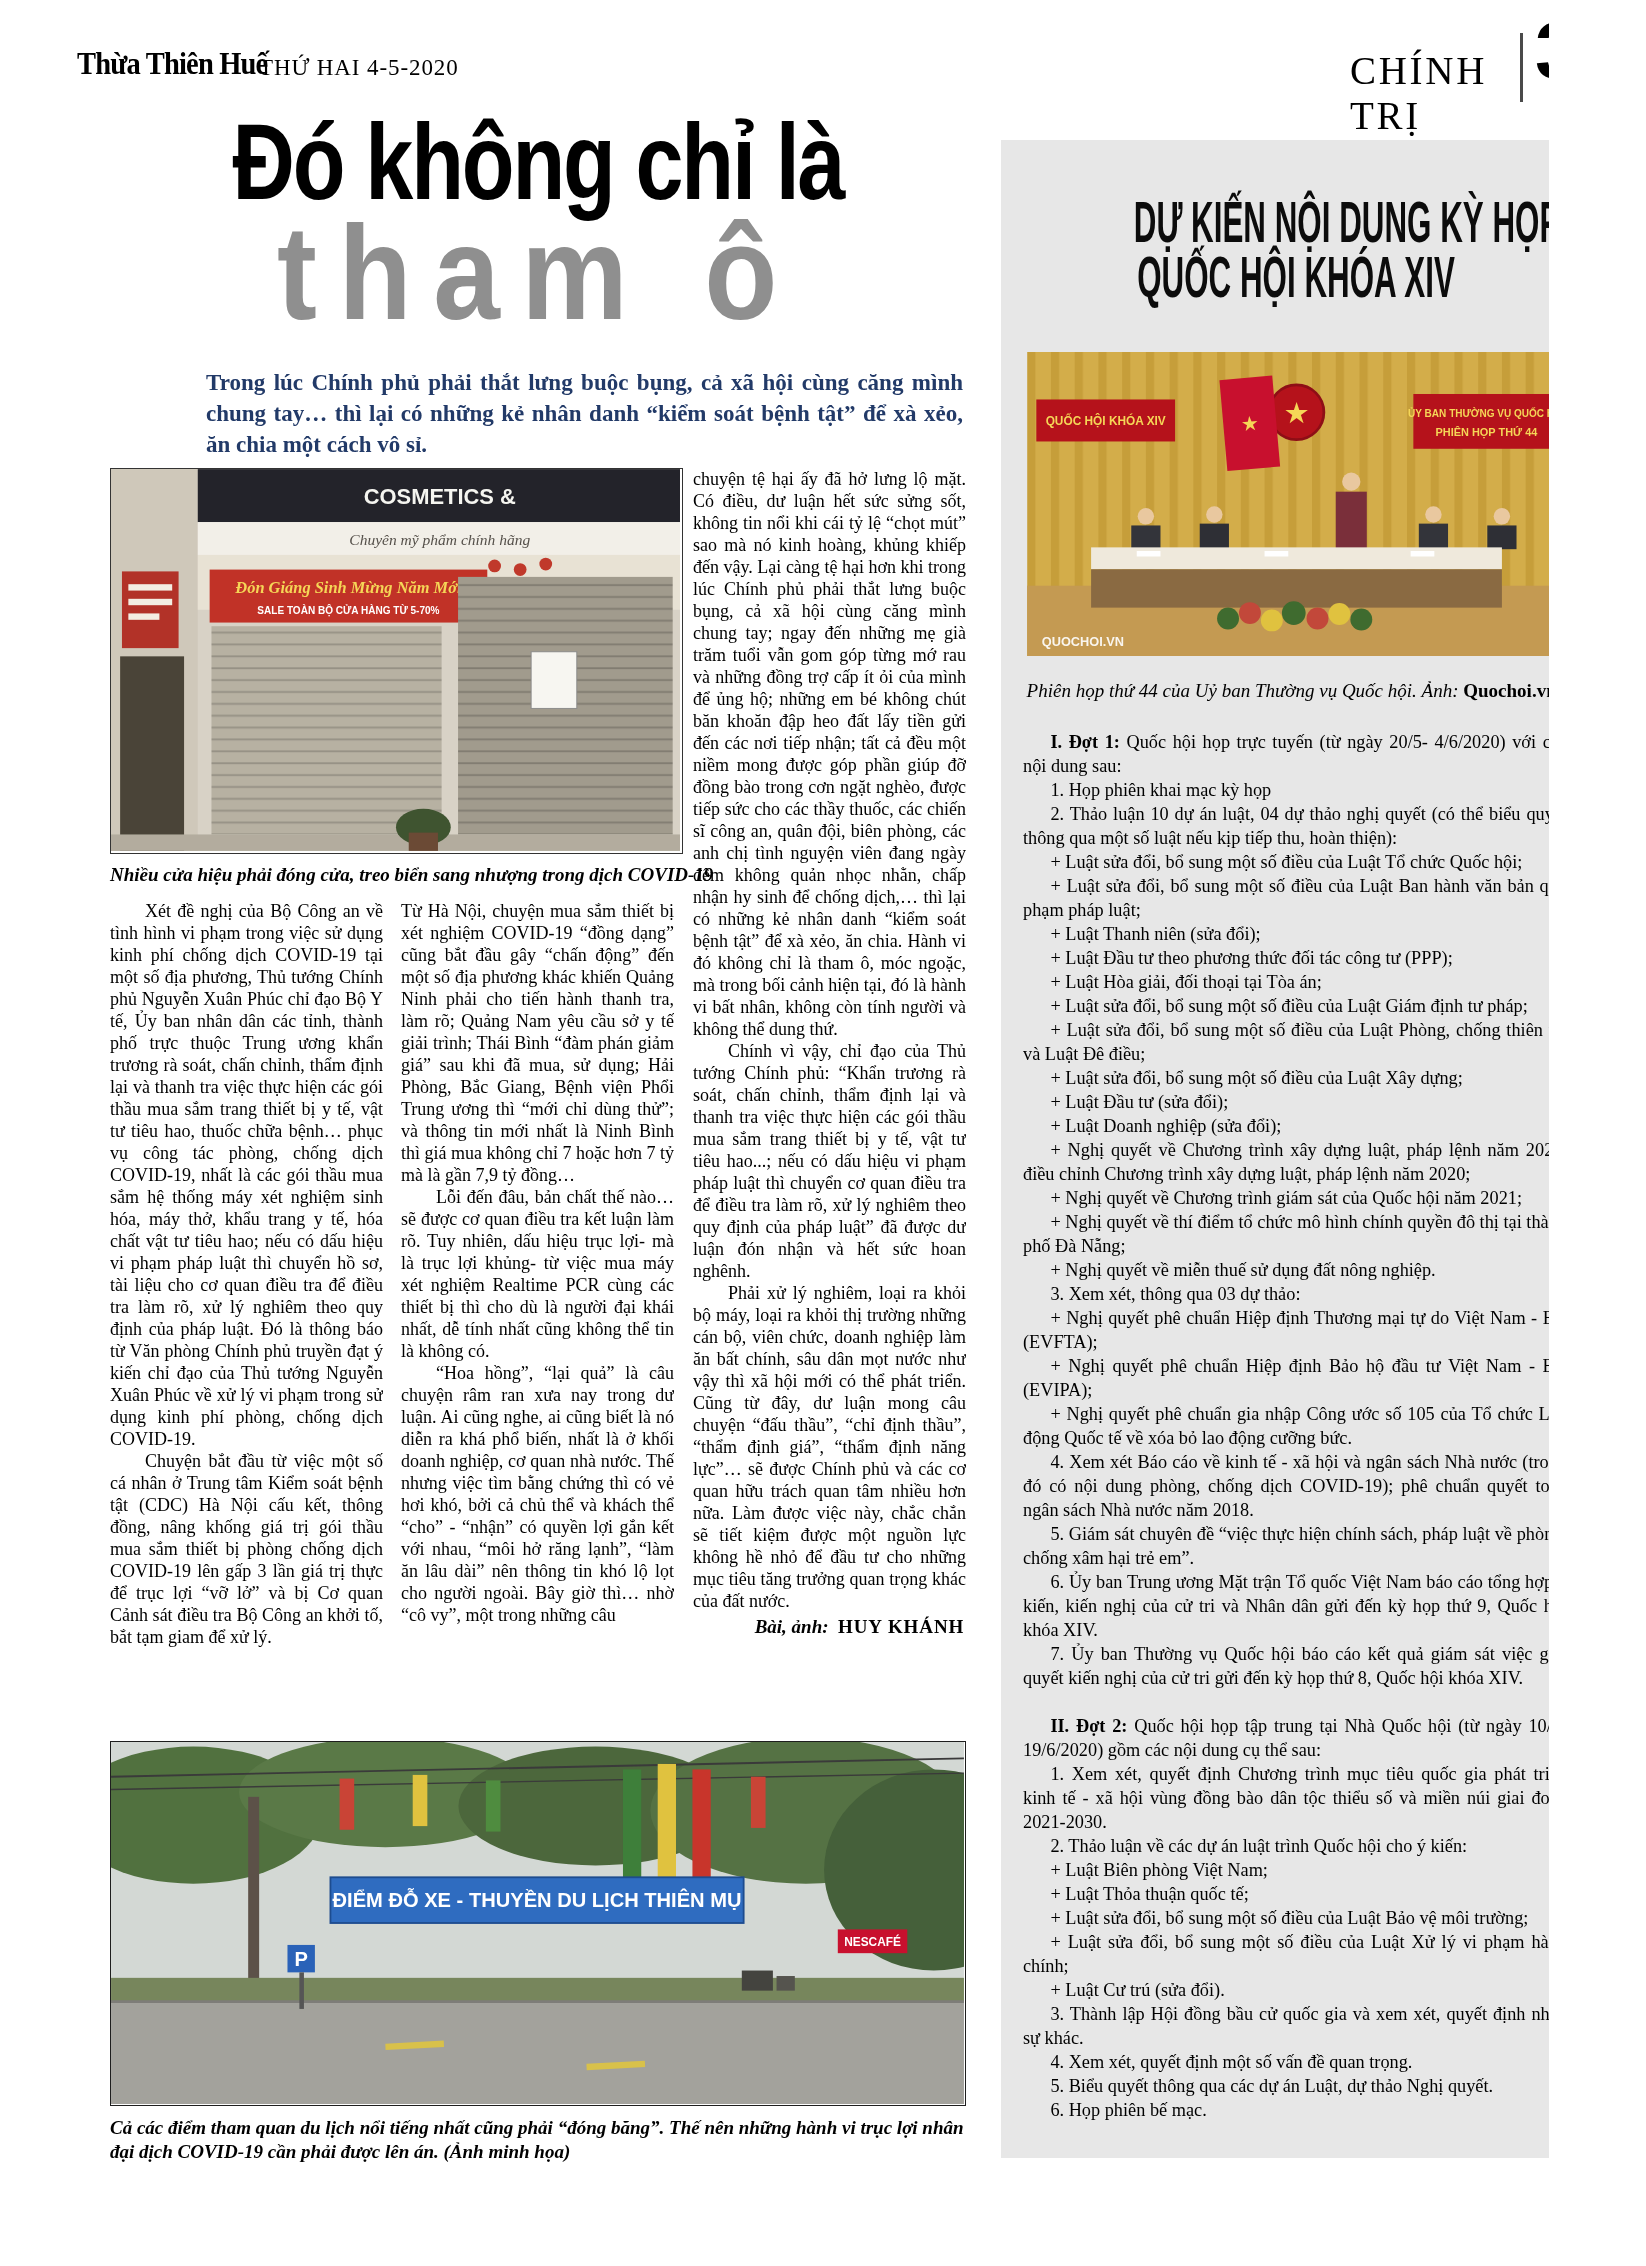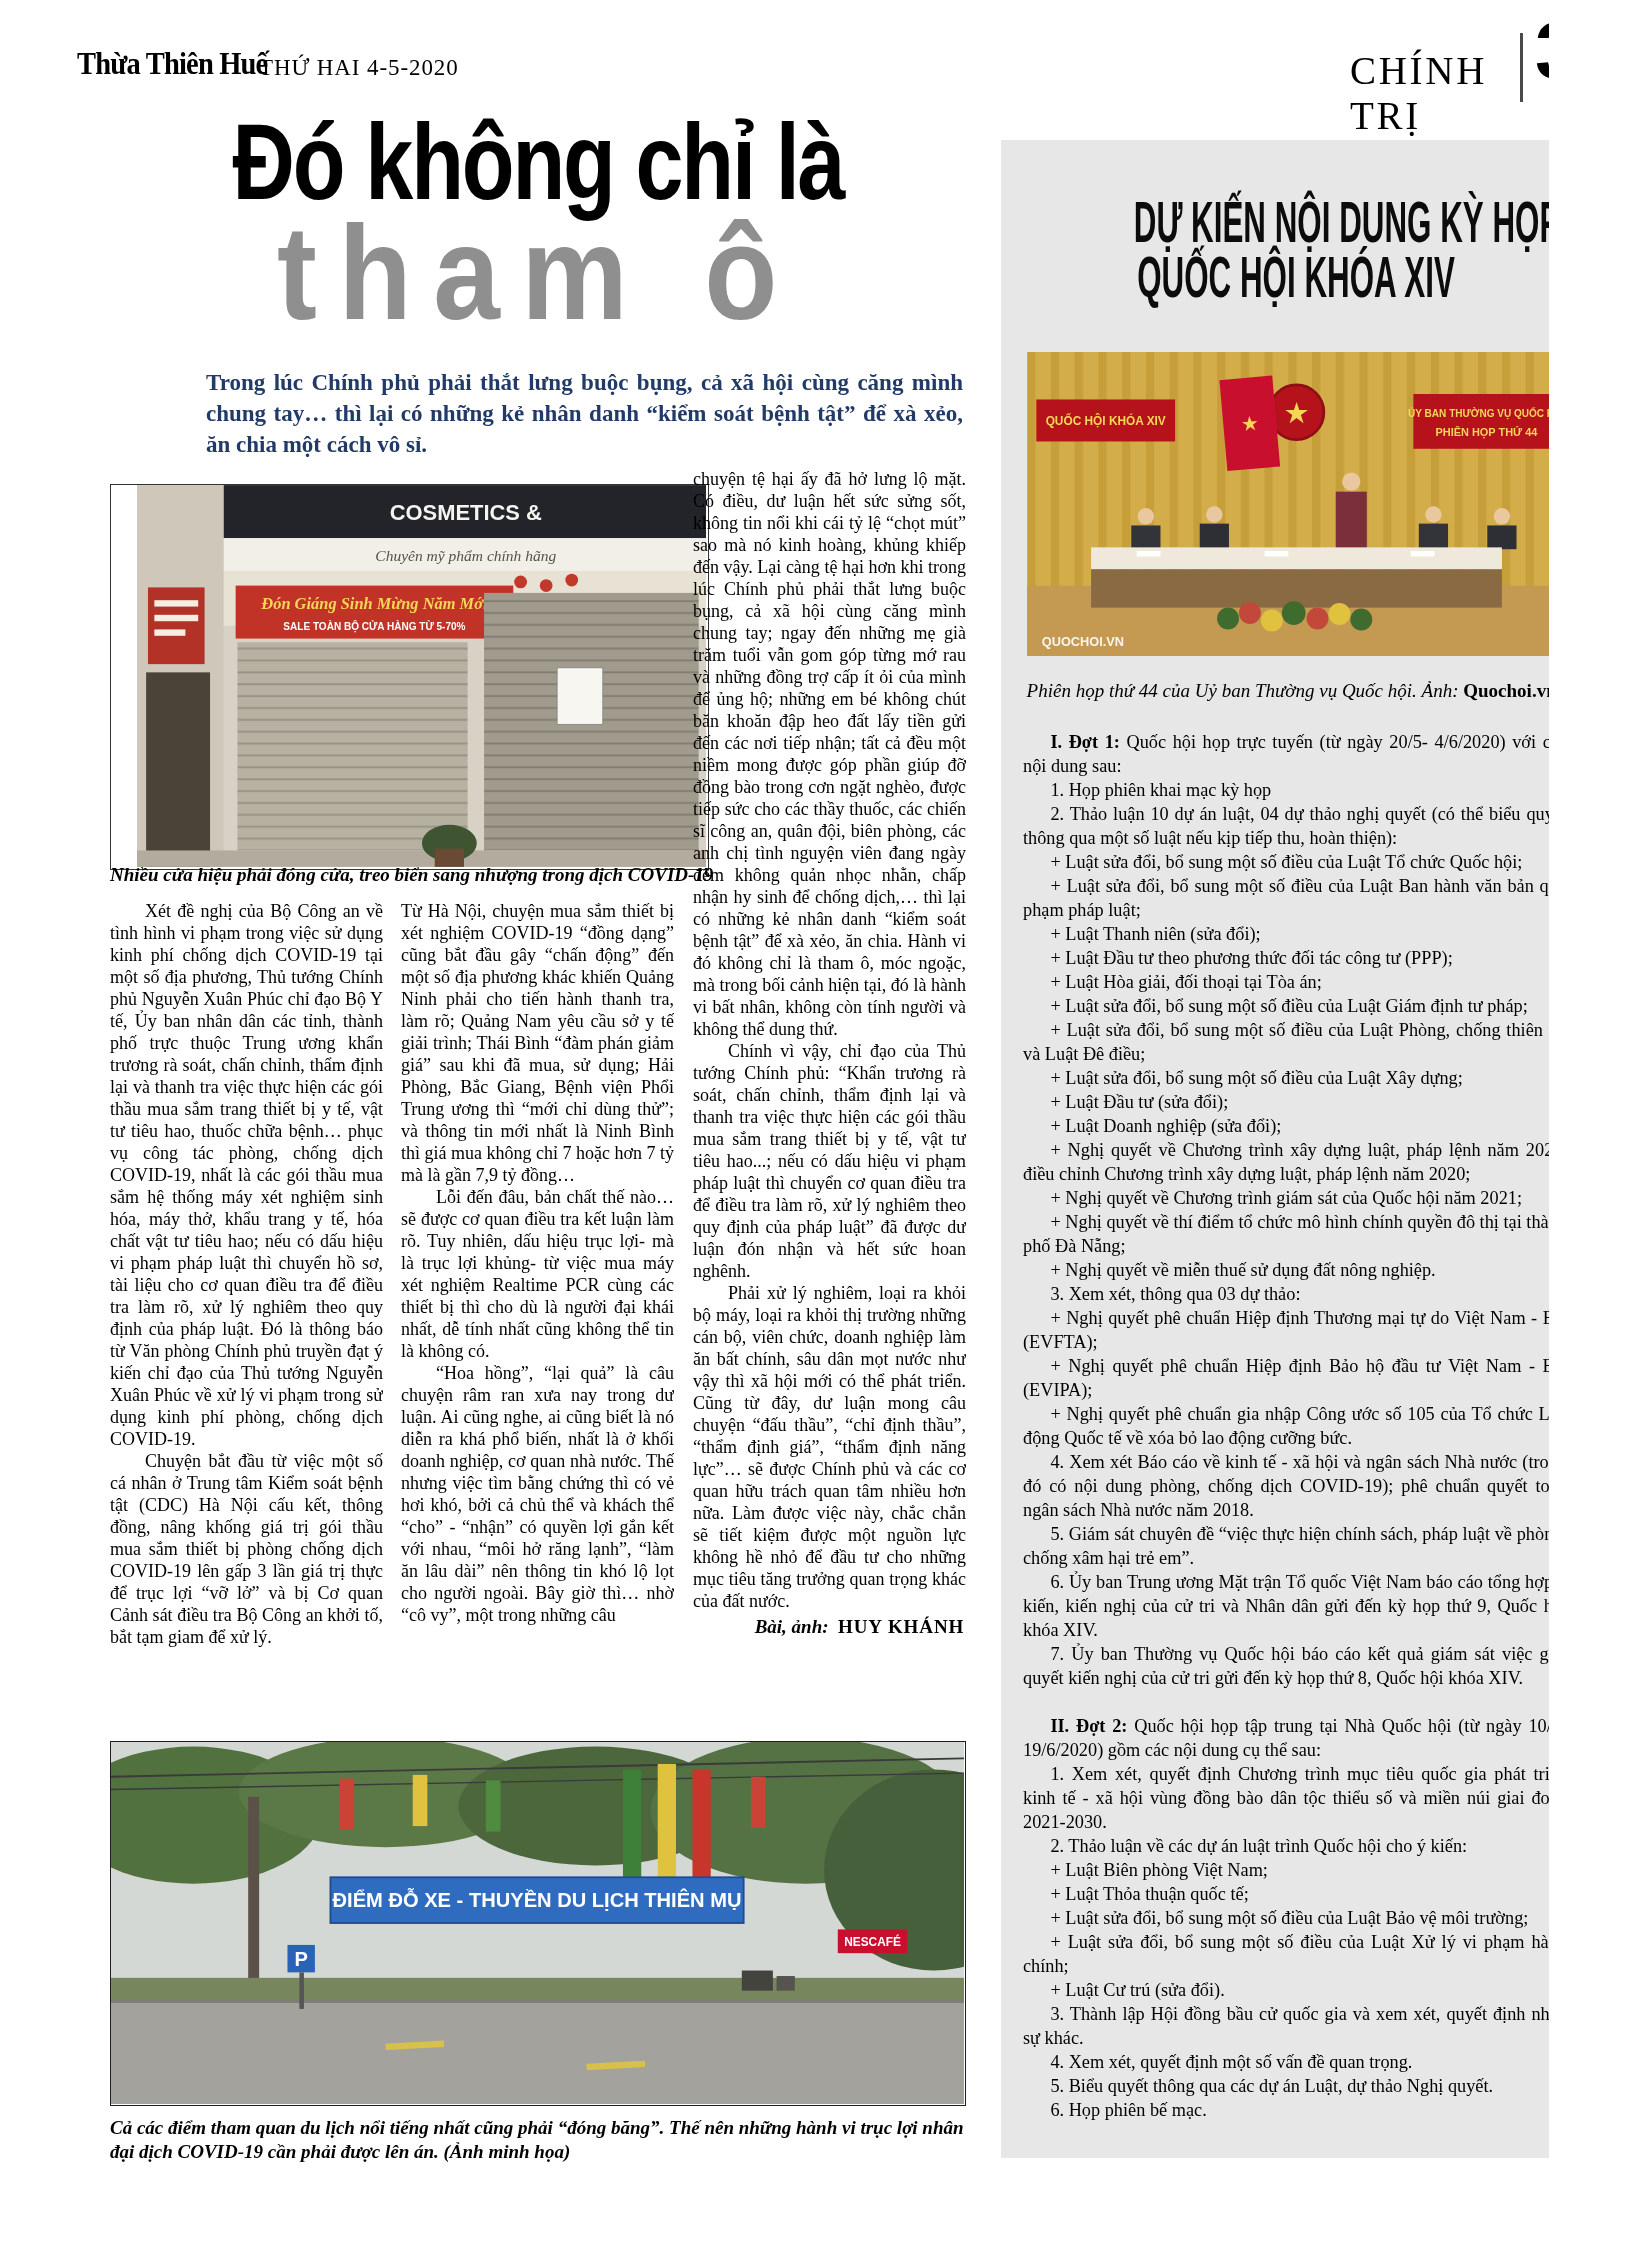--- a/index.html
+++ b/index.html
@@ -18,21 +18,21 @@
   .headline-wrap{left:110px;top:108px;width:856px;text-align:center;}
   .headline1{font-family:"Liberation Sans","DejaVu Sans",sans-serif;font-weight:900;font-size:108px;
              line-height:1;letter-spacing:-2.7px;transform:scaleX(.8);transform-origin:50% 50%;white-space:nowrap;}
   .headline2{font-family:"Liberation Sans","DejaVu Sans",sans-serif;font-weight:900;font-size:133px;
              line-height:1;color:#8f8f8f;letter-spacing:24px;transform:scaleX(.9);transform-origin:50% 50%;
              margin-top:-9.1px;white-space:nowrap;}
   .lead{left:206px;top:367px;width:757px;font-size:23px;line-height:31px;font-weight:bold;
         color:#223a68;text-align:justify;}
 
   
-  .photo1{left:110px;top:484px;width:571px;height:384px;border:0.9px solid #333;padding-left:26px;}
+  .photo1{left:110px;top:468px;width:571px;height:384px;border:0.9px solid #333;}
   .photo2{left:110px;top:1741px;width:856px;height:365px;border:1.8px solid #1e1e1e;box-sizing:border-box;}
   .caption{font-weight:bold;font-style:italic;font-size:19px;line-height:24px;}
   .cap1{left:110px;top:863px;width:856px;}
   .cap2{left:110px;top:2116px;width:856px;}
   svg{display:block;}
 
   
   .col{width:273px;overflow:hidden;font-size:18px;line-height:22px;text-align:justify;}
   .col1{left:110px;top:900px;height:818px;}
   .col2{left:401px;top:900px;height:818px;}

